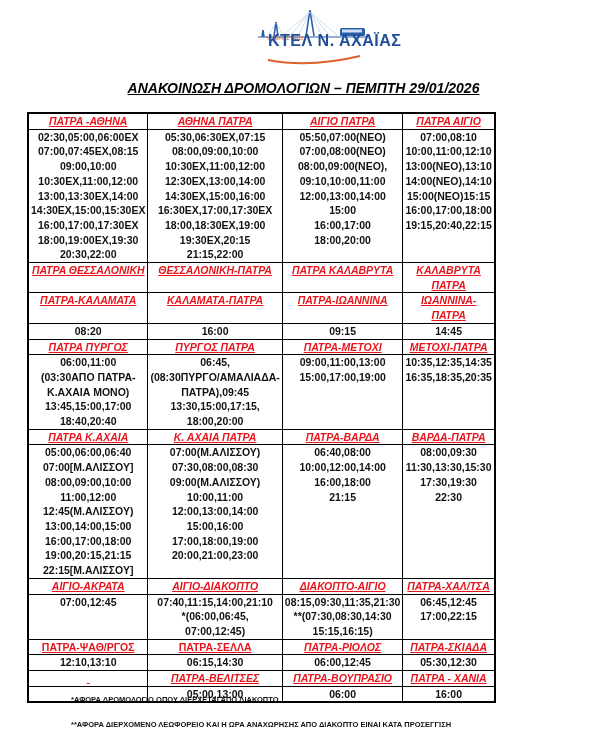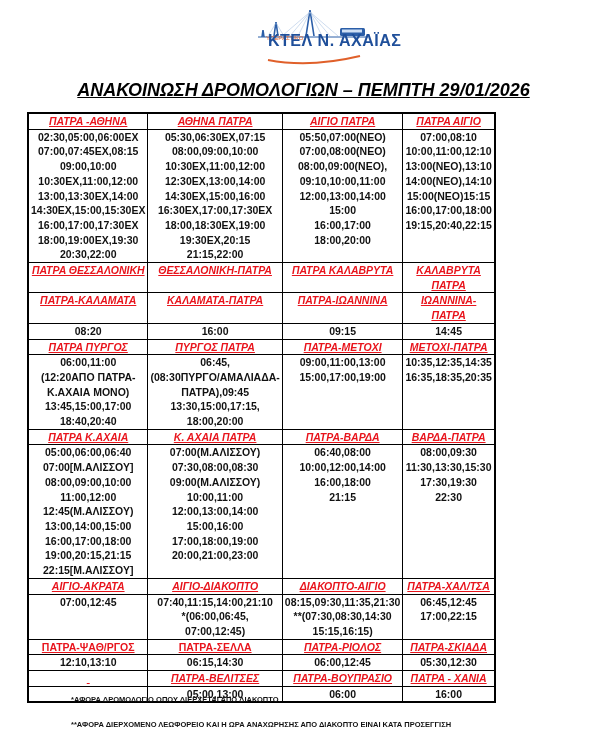--- a/index.html
+++ b/index.html
@@ -1,21 +1,21 @@
 <!DOCTYPE html>
 <html><head>
 <meta charset="utf-8">
 <style>
   html, body { margin: 0; padding: 0; background: #ffffff; }
   body { width: 607px; height: 747px; position: relative; overflow: hidden; font-family: "Liberation Sans", sans-serif; }
   .logo { position: absolute; left: 250px; top: 4px; width: 130px; height: 62px; }
   .logo svg { display: block; }
   .logo-text { position: absolute; left: 18px; top: 28px; font-family: "Liberation Sans", sans-serif; font-weight: bold; font-size: 16px; color: #1f4f9a; letter-spacing: 0.5px; white-space: nowrap; }
   .logo-sub { position: absolute; left: 16px; top: 31px; font-size: 6px; color: #e0602a; font-family: "Liberation Sans", sans-serif; white-space: nowrap; }
-  .title { position: absolute; left: 0; width: 607px; top: 80px; text-align: center; font-style: italic; font-weight: bold; text-decoration: underline; font-size: 18px; color: #000; font-family: "Liberation Sans", sans-serif; }
+  .title { position: absolute; left: 0; width: 607px; top: 80px; text-align: center; font-style: italic; font-weight: bold; text-decoration: underline; font-size: 14px; color: #000; font-family: "Liberation Sans", sans-serif; }
   table.sched { position: absolute; left: 27px; top: 112px; width: 452px; border-collapse: collapse; border: 2px solid #000; font-family: "Liberation Sans", sans-serif; }
   table.sched td { border: 1px solid #000; text-align: center; vertical-align: top; padding: 0 2px; font-size: 10.5px; font-weight: bold; line-height: 14.7px; color: #111; }
   table.sched col.c1 { width: 140px; }
   table.sched col.c2 { width: 157px; }
   table.sched col.c3 { width: 129px; }
   table.sched col.c4 { width: 138px; }
   td.hdr { color: #e8141c !important; font-style: italic; text-decoration: underline; font-size: 10.5px; }
   td.hdr.plain { font-style: normal; }
   .line { display: block; white-space: nowrap; }
   .notes { position: absolute; left: 27px; top: 695px; font-size: 7.5px; font-weight: bold; color: #111; font-family: "Liberation Sans", sans-serif; }
@@ -140,21 +140,21 @@
       </tr>
       <tr>
         <td class="hdr">ΠΑΤΡΑ ΠΥΡΓΟΣ</td>
         <td class="hdr">ΠΥΡΓΟΣ ΠΑΤΡΑ</td>
         <td class="hdr">ΠΑΤΡΑ-ΜΕΤΟΧΙ</td>
         <td class="hdr">ΜΕΤΟΧΙ-ΠΑΤΡΑ</td>
       </tr>
       <tr>
         <td>
           <span class="line">06:00,11:00</span>
-          <span class="line">(12:20ΑΠΟ ΠΑΤΡΑ-</span>
+          <span class="line">(03:30ΑΠΟ ΠΑΤΡΑ-</span>
           <span class="line">Κ.ΑΧΑΙΑ ΜΟΝΟ)</span>
           <span class="line">13:45,15:00,17:00</span>
           <span class="line">18:40,20:40</span>
         </td>
         <td>
           <span class="line">06:45,</span>
           <span class="line">(08:30ΠΥΡΓΟ/ΑΜΑΛΙΑΔΑ-</span>
           <span class="line">ΠΑΤΡΑ),09:45</span>
           <span class="line">13:30,15:00,17:15,</span>
           <span class="line">18:00,20:00</span>

